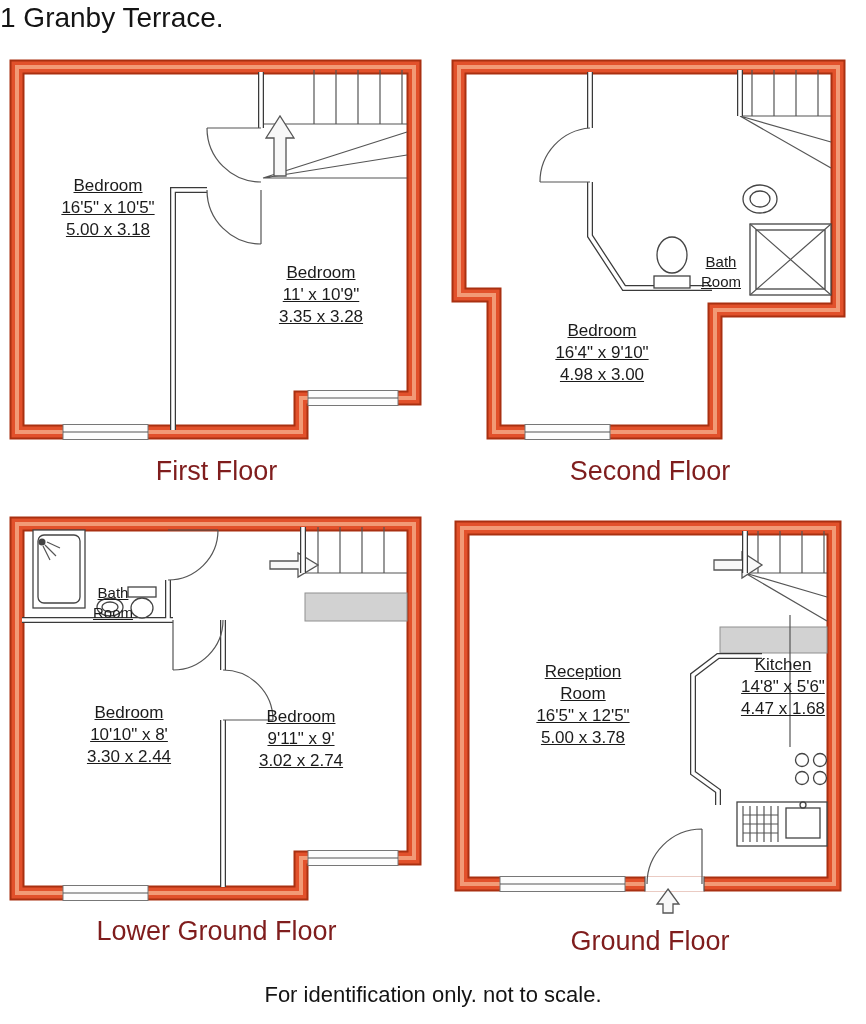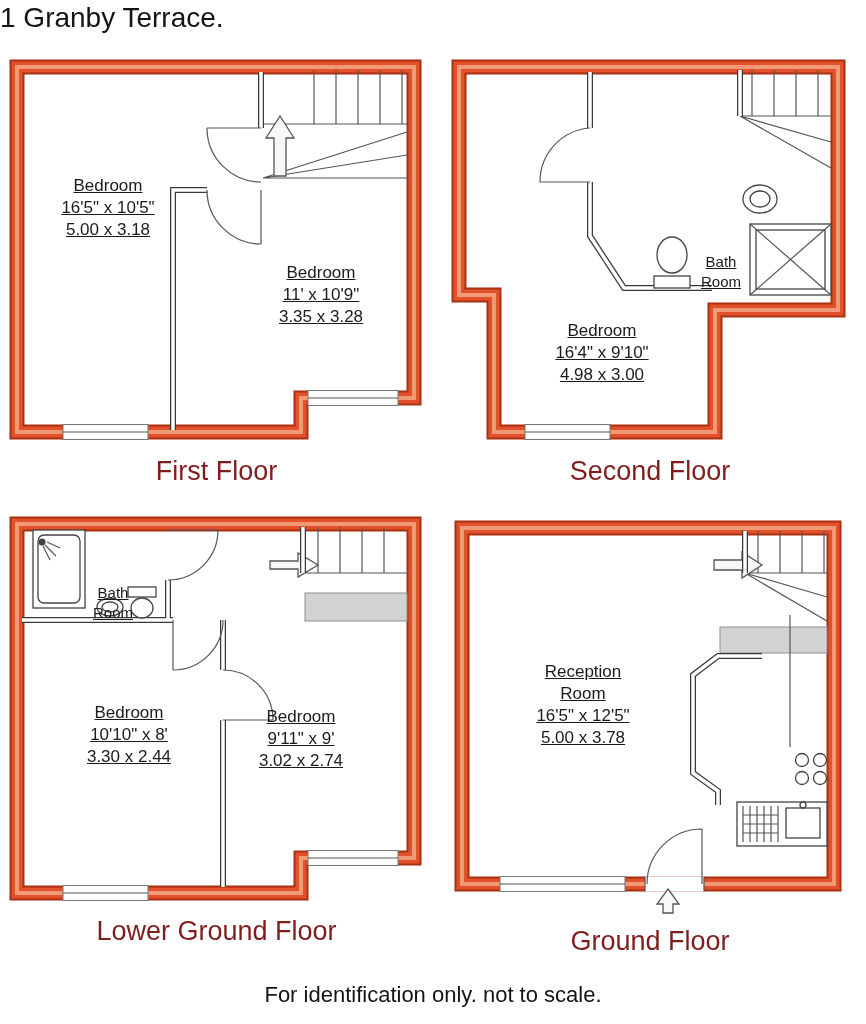--- a/index.html
+++ b/index.html
@@ -254,18 +254,23 @@
         <rect class="win" x="50" y="361.5" width="125" height="15"></rect>
           <path class="ln" d="M50,369 H175"></path>
       </g>
     </svg>
     <div class="room-label" style="left:133px;top:190px">
       <div>Reception</div>
       <div>Room</div>
       <div>16'5" x 12'5"</div>
       <div>5.00 x 3.78</div>
     </div>
+    <div class="room-label" style="left:333px;top:172px">
+      <div>Kitchen</div>
+      <div>14'8" x 5'6"</div>
+      <div>4.47 x 1.68</div>
+    </div>
   </div>
   <div class="caption" style="left:450px;top:926px;width:400px">Ground Floor</div>
 
   <div class="footer">For identification only. not to scale.</div>
 
 </div>
 
 </body></html>

